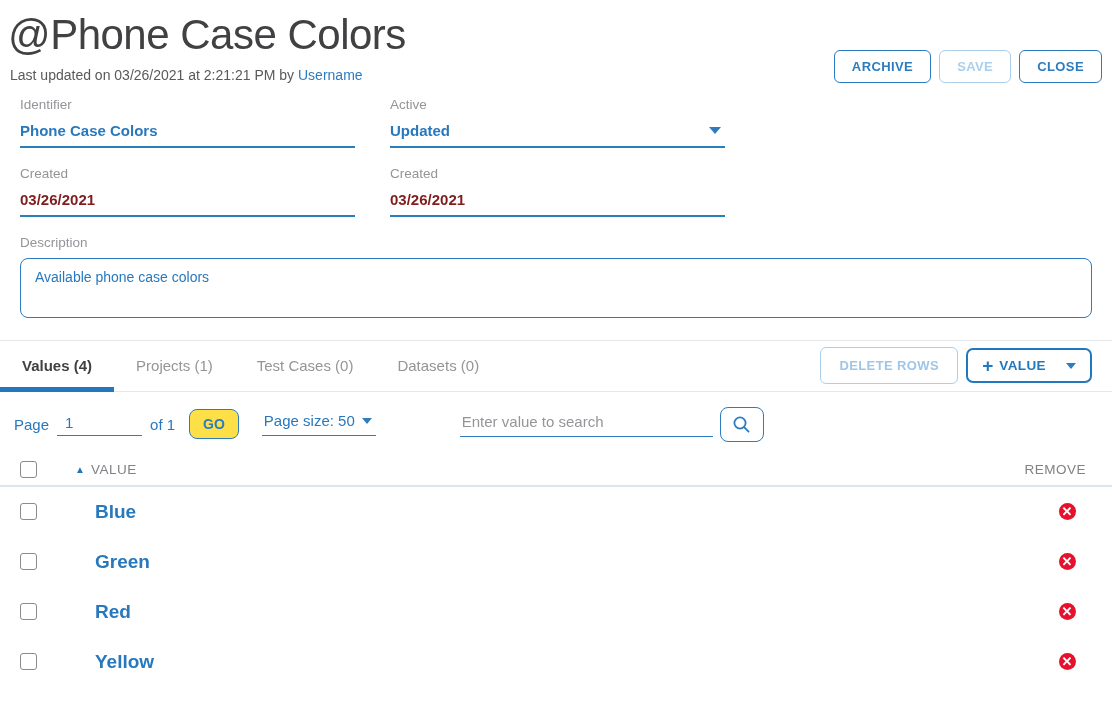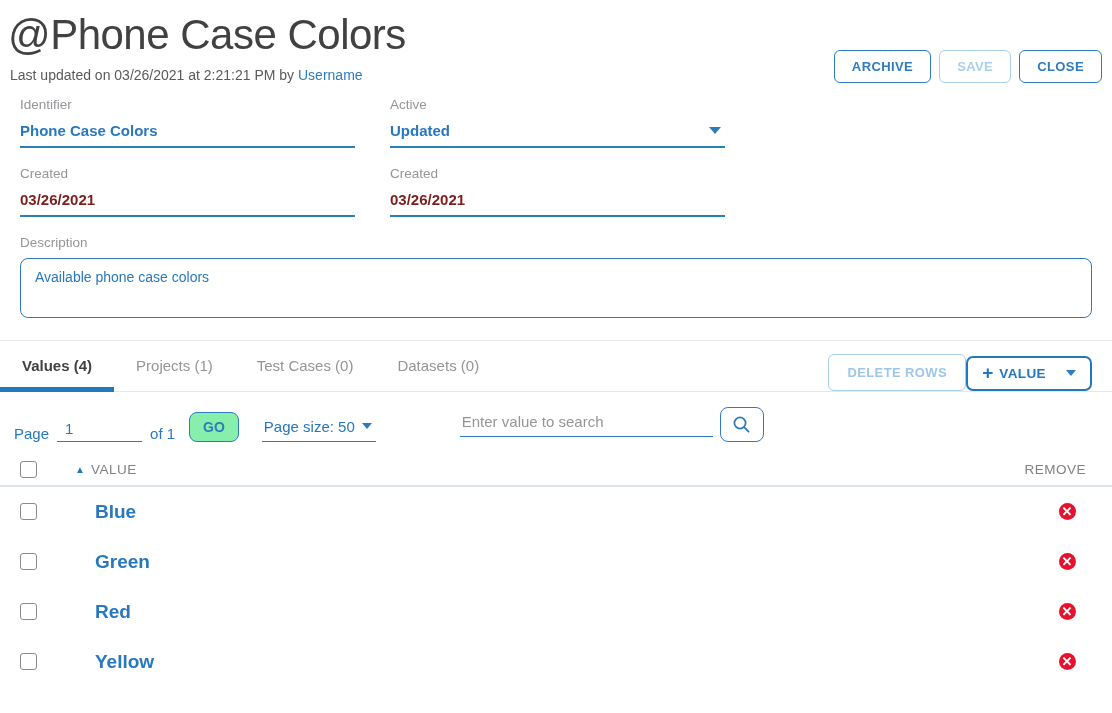--- a/index.html
+++ b/index.html
@@ -33,35 +33,35 @@
   .desc-box { border:1px solid #2e7bbd; border-radius:8px; height:60px; padding:10px 14px; font-size:14px;
               color:#2878be; width:1072px; resize:none; font-family:"Liberation Sans",sans-serif; outline:none; }
 
   
   .section-divider { border-top:1px solid #e6e7e8; margin-top:17px; }
   .tabbar { position:relative; display:flex; align-items:center; height:51px; border-bottom:1px solid #e6e7e8; padding-left:0; }
   .tab { position:relative; height:100%; display:flex; align-items:center; padding:0 22px; font-size:15px;
          color:#939598; cursor:pointer; }
   .tab.active { color:#414042; font-weight:700; }
   .tab.active::after { content:""; position:absolute; left:0; right:0; bottom:-1px; height:5px; background:#2178be; }
-  .tab-actions { position:absolute; right:20px; top:0; height:100%; display:flex; align-items:flex-end; gap:0; }
+  .tab-actions { position:absolute; right:20px; top:0; height:100%; display:flex; align-items:center; gap:8px; }
   .btn-del { background:#fff; border:1px solid #aacfec; color:#9fc6e8; font-size:13px; font-weight:700; letter-spacing:0.4px;
              border-radius:6px; padding:10px 18px; cursor:pointer; font-family:"Liberation Sans",sans-serif; }
   .btn-add { background:#fff; border:2px solid #2178be; color:#2178be; border-radius:7px; padding:8px 14px;
              display:flex; align-items:center; gap:6px; cursor:pointer; font-family:"Liberation Sans",sans-serif; }
   .btn-add .plus { font-size:19px; font-weight:700; line-height:14px; }
   .btn-add .lbl { font-size:13.5px; font-weight:700; letter-spacing:0.4px; }
   .btn-add .caret-down { margin-left:14px; border-left-width:5px; border-right-width:5px; border-top-width:6px; }
 
   
-  .pager { display:flex; align-items:flex-end; padding:15px 14px 10px 14px; color:#2878be; font-size:15px; }
+  .pager { display:flex; align-items:center; padding:15px 14px 10px 14px; color:#2878be; font-size:15px; }
   .pager .lbl { color:#2878be; }
   .page-input { width:85px; border:none; border-bottom:1px solid #2e7bbd; margin:0 8px; padding:2px 2px 4px 8px;
                 font-size:15px; color:#2878be; outline:none; font-family:"Liberation Sans",sans-serif; }
-  .go-btn { margin-left:14px; background:#86efac; border:1px solid #2e7bbd; color:#2e7bbd; border-radius:8px;
+  .go-btn { margin-left:14px; background:#fde047; border:1px solid #2e7bbd; color:#2e7bbd; border-radius:8px;
             font-size:14px; font-weight:700; padding:6px 13px; cursor:pointer; font-family:"Liberation Sans",sans-serif; }
   .page-size { display:flex; align-items:center; gap:7px; margin-left:23px; border-bottom:1px solid #2e7bbd;
                padding:0 4px 6px 2px; cursor:pointer; }
   .page-size .caret-down { border-left-width:5px; border-right-width:5px; border-top-width:6px; }
   .search-wrap { display:flex; align-items:center; margin-left:84px; }
   .search-input { width:253px; border:none; border-bottom:1px solid #2e7bbd; font-size:15px; padding:2px 2px 6px 2px;
                   color:#414042; outline:none; font-family:"Liberation Sans",sans-serif; }
   .search-input::placeholder { color:#939598; }
   .search-btn { margin-left:7px; width:44px; height:35px; background:#fff; border:1px solid #2e7bbd; border-radius:8px;
                 display:flex; align-items:center; justify-content:center; cursor:pointer; }

